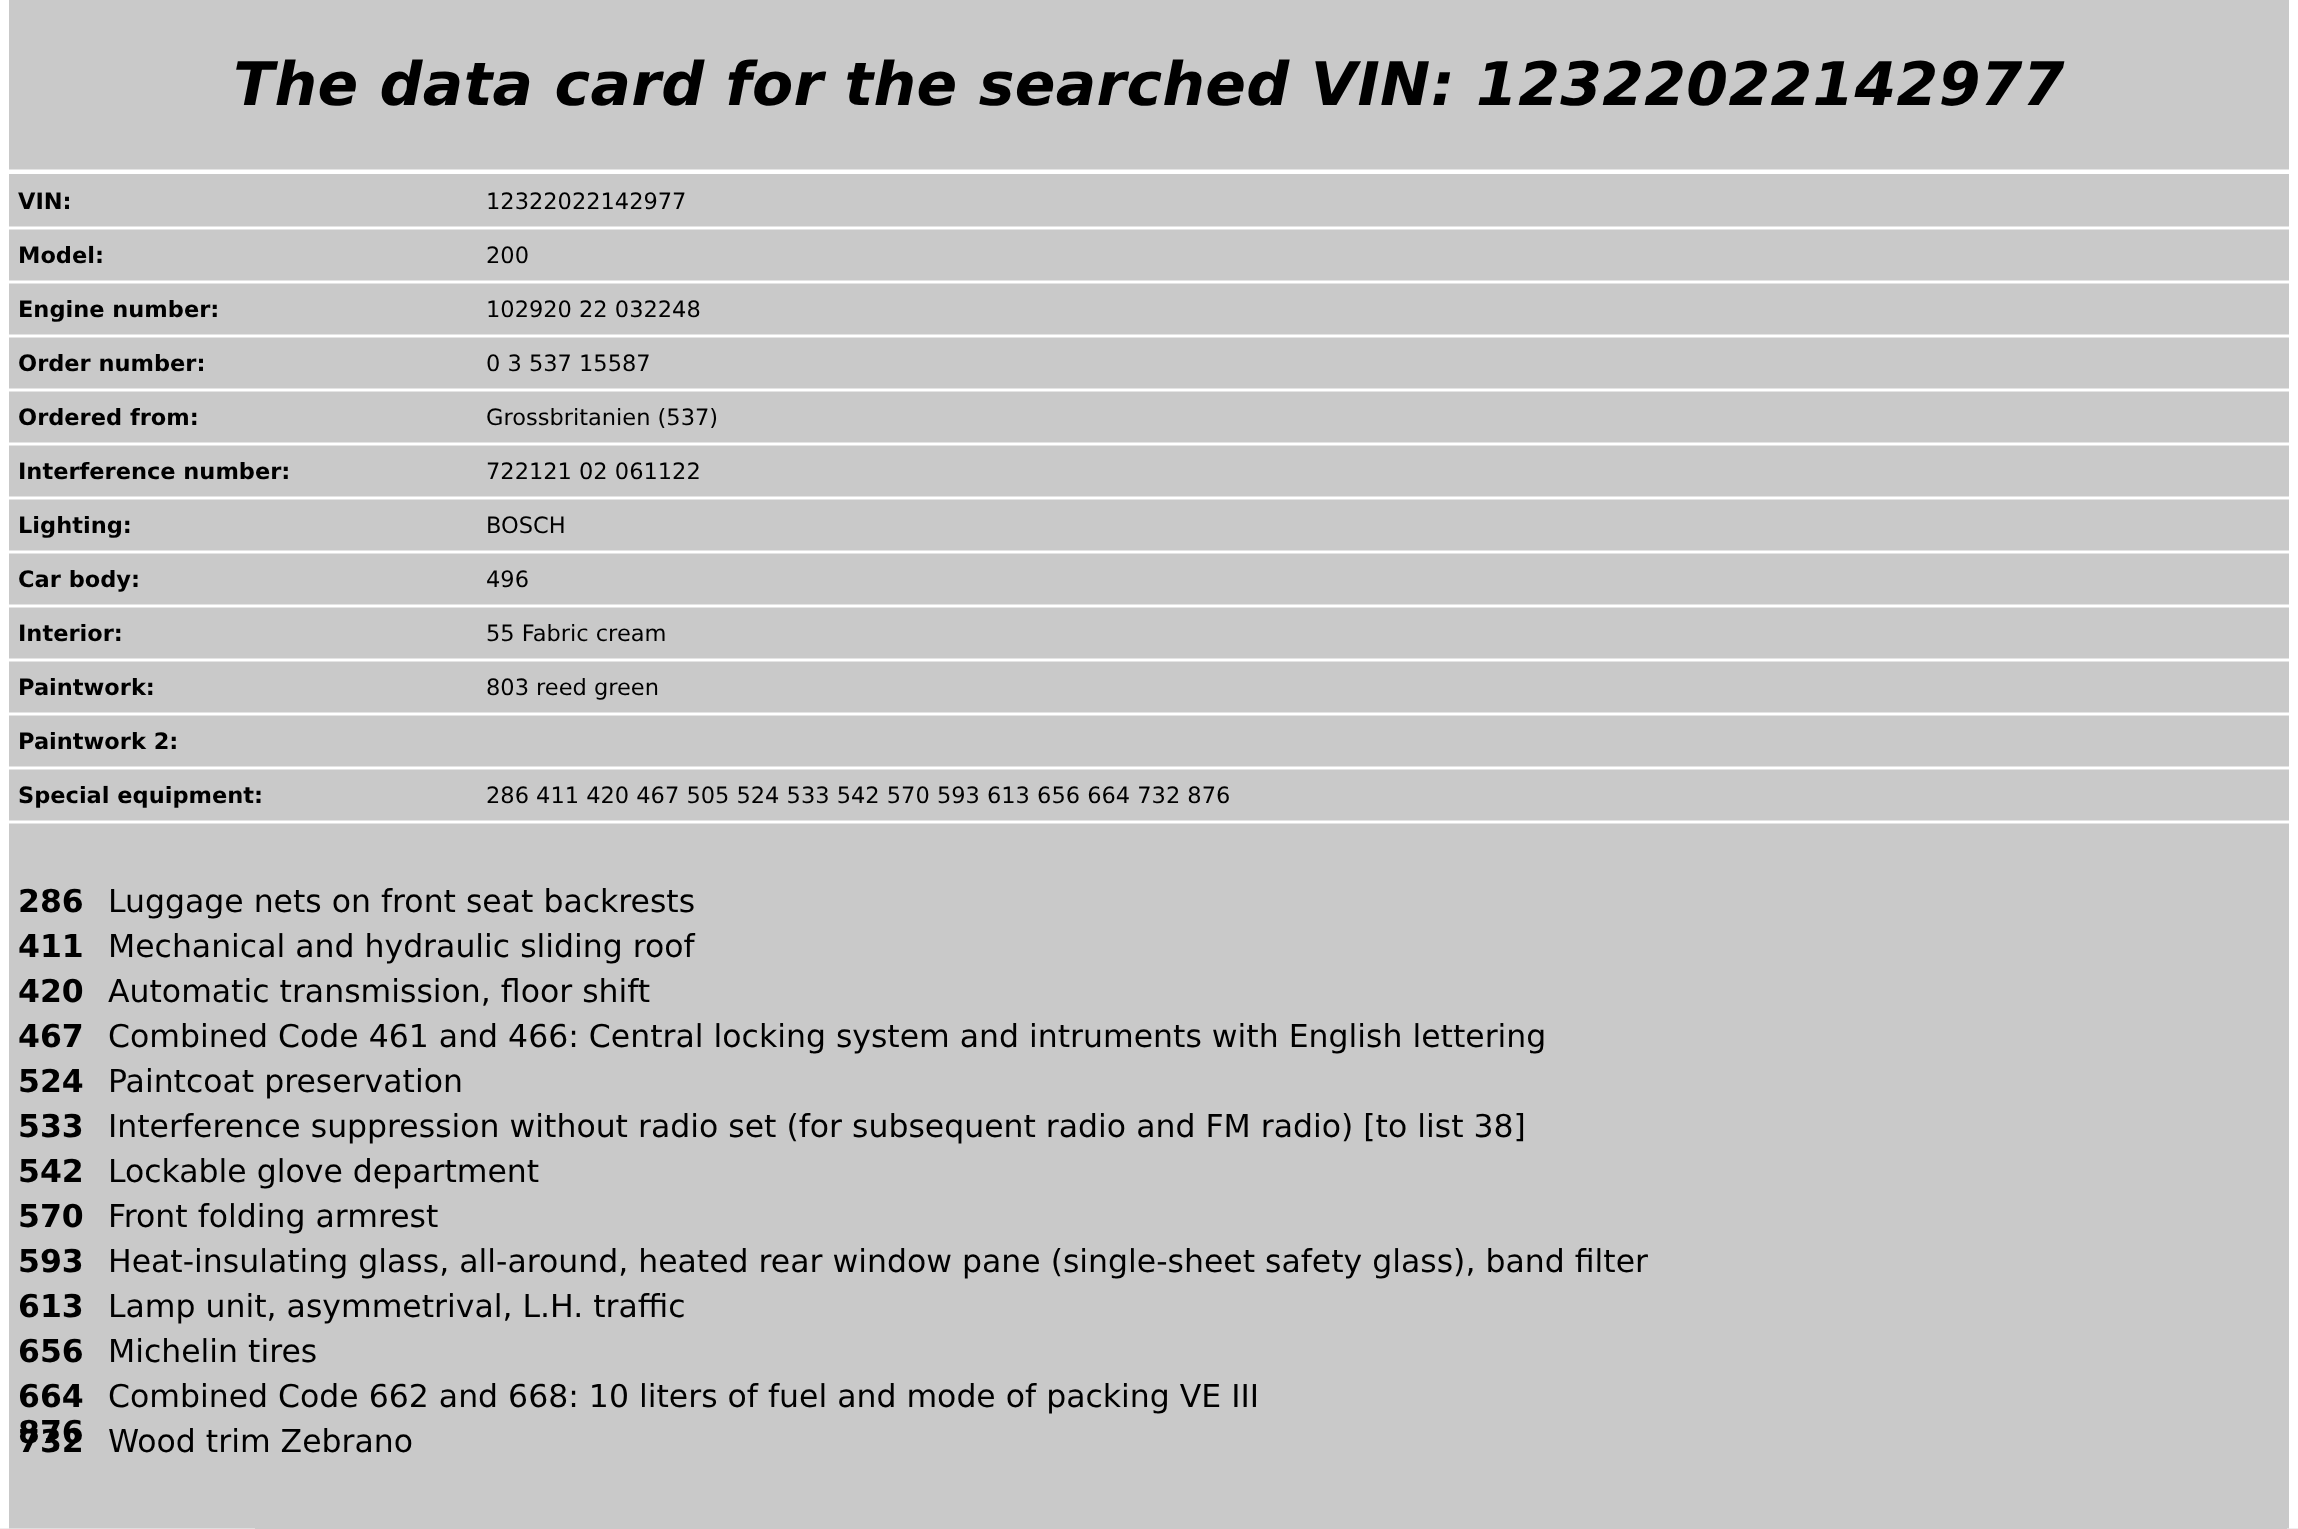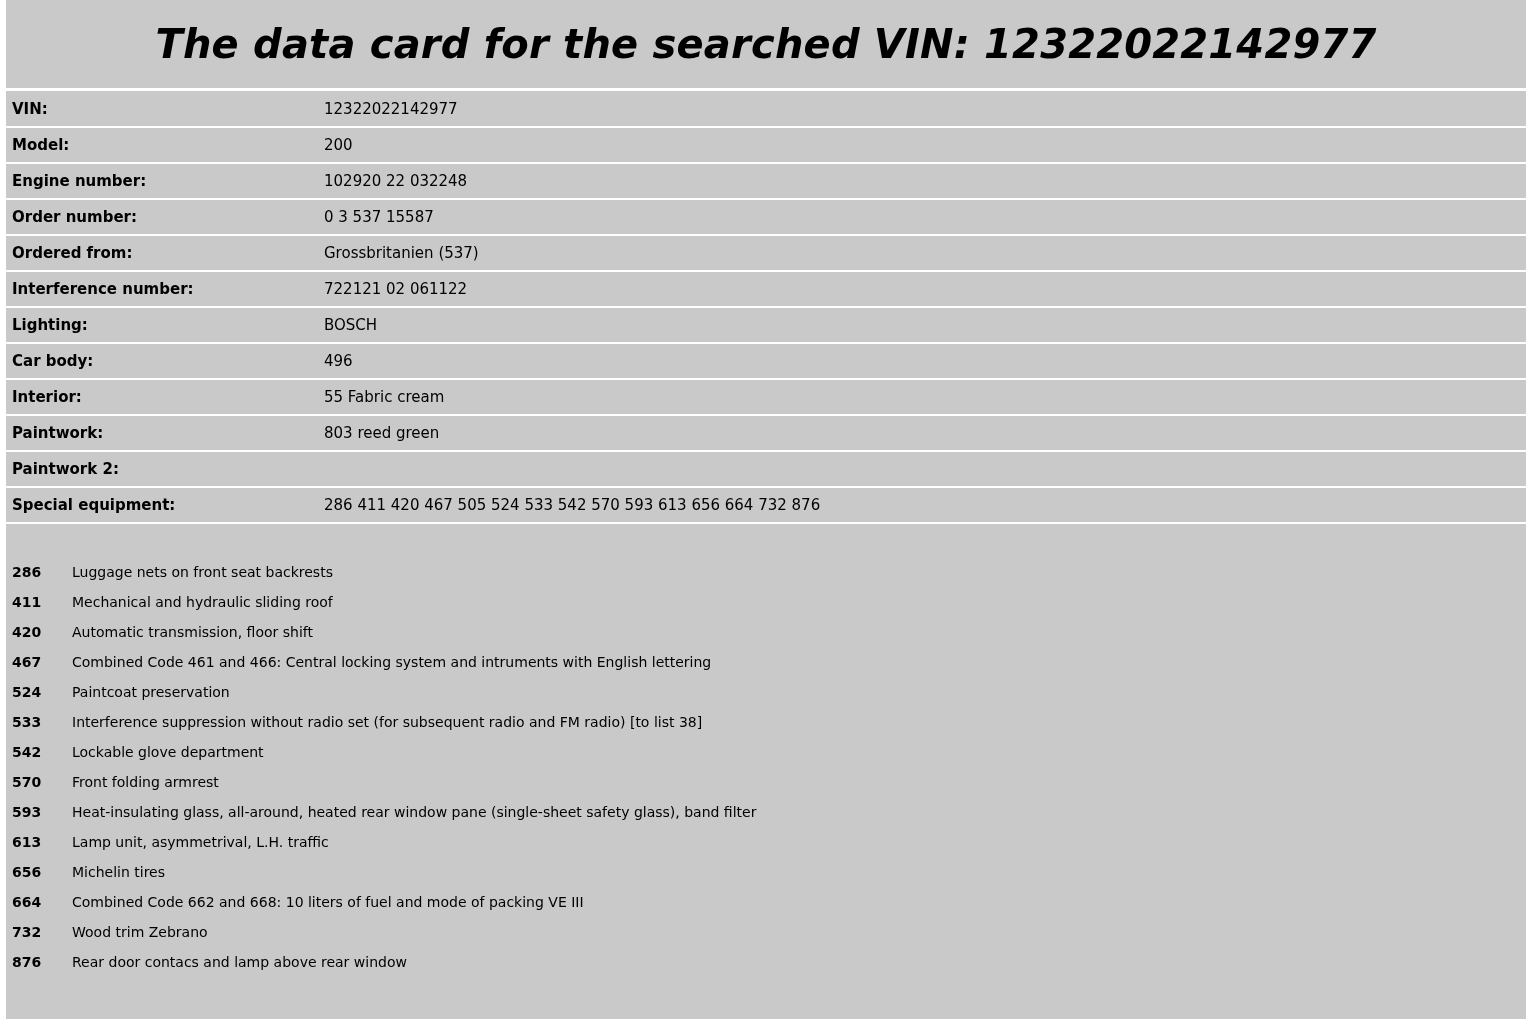--- a/index.html
+++ b/index.html
@@ -26,21 +26,21 @@
     top: 0;
     width: 6px;
     height: 1019px;
     background: #ffffff;
   }
   .side-edge-left { left: 0; }
   .side-edge-right { right: 0; }
 
   .title-block {
     position: relative;
-    height: 91px;
+    height: 116px;
     border-bottom: 3px solid #ffffff;
     box-sizing: border-box;
     display: flex;
     align-items: center;
     justify-content: center;
   }
   .title-text {
     font-size: 40px;
     font-weight: bold;
     font-style: italic;
@@ -77,21 +77,21 @@
   }
 
   .equip-list {
     margin: 0;
     padding: 4px 0 0 0;
   }
   .equip-row {
     display: flex;
     align-items: baseline;
     height: 30px;
-    font-size: 14px;
+    font-size: 21px;
     color: #000000;
   }
   .equip-code {
     width: 72px;
     min-width: 72px;
     padding-left: 12px;
     font-weight: bold;
     box-sizing: border-box;
   }
   .equip-desc {
@@ -213,16 +213,15 @@
     <div class="equip-row">
       <div class="equip-code">664</div>
       <div class="equip-desc">Combined Code 662 and 668: 10 liters of fuel and mode of packing VE III</div>
     </div>
     <div class="equip-row">
       <div class="equip-code">732</div>
       <div class="equip-desc">Wood trim Zebrano</div>
     </div>
     <div class="equip-row">
       <div class="equip-code">876</div>
-      <div class="equip-desc">Rear door contacs and lamp above rear window</div>
     </div>
   </div>
 </div>
 
 </body></html>

